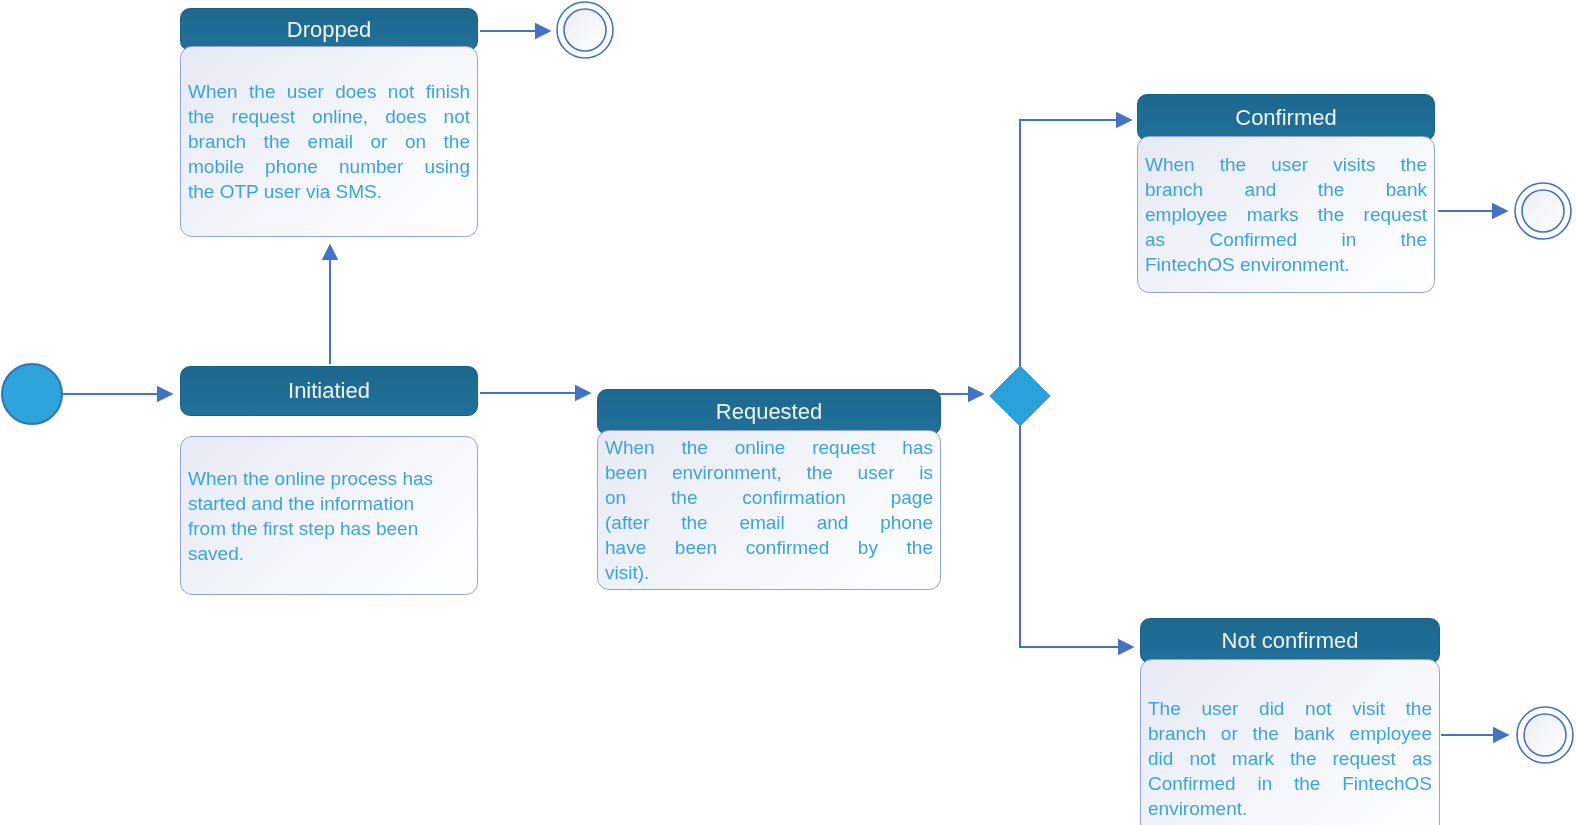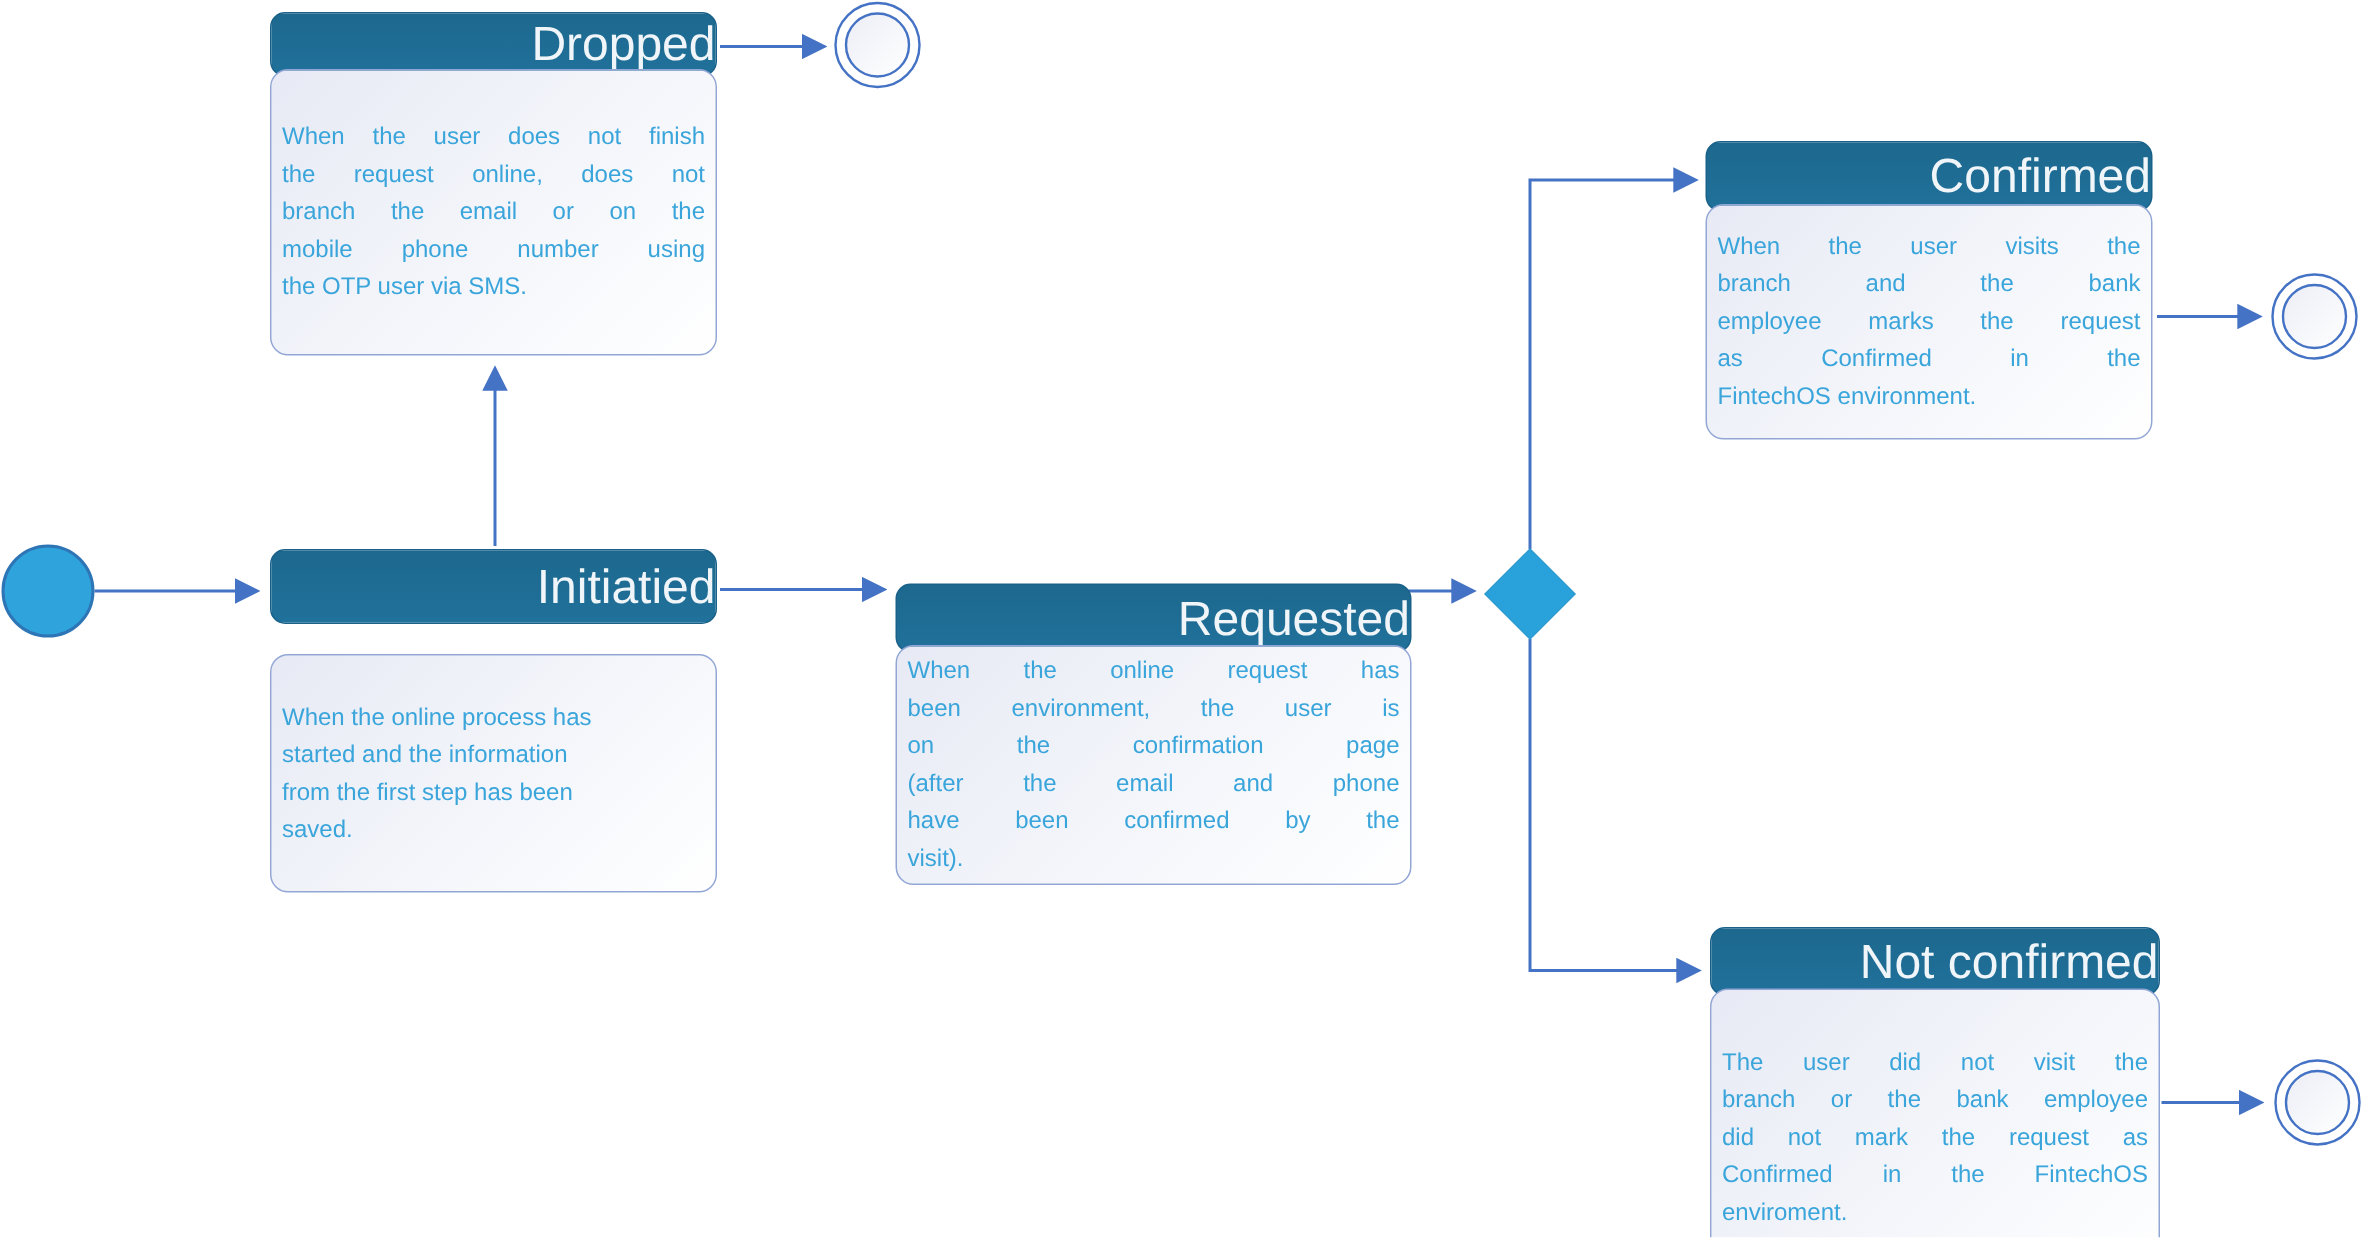--- a/index.html
+++ b/index.html
@@ -10,33 +10,33 @@
     font-family:"Liberation Sans", sans-serif;
     overflow:hidden;
   }
   #wires{position:absolute;left:0;top:0;width:1576px;height:825px;z-index:1;}
   .state{position:absolute;z-index:2;}
   .state-header{
     background:linear-gradient(180deg,#1d688e 0%,#20719b 100%);
     border:1px solid #1a6189;
     border-radius:10px;
     color:#eff5f8;
-    font-size:32px;
-    display:flex;align-items:center;justify-content:flex-end;
+    font-size:22px;
+    display:flex;align-items:center;justify-content:center;
     position:relative;z-index:1;
     box-sizing:border-box;
   }
   .state-body{
     position:relative;z-index:2;
     margin-top:-5px;
     border:1.5px solid #92a6d5;
     border-radius:12px;
     background:linear-gradient(135deg,#e7eaf4 0%,#f4f6fb 55%,#ffffff 100%);
     color:#3aa5db;
-    font-size:16px;
+    font-size:19px;
     line-height:25px;
     box-sizing:border-box;
     padding:2px 7px;
     display:flex;flex-direction:column;justify-content:center;
   }
   .state--gap .state-body{margin-top:20px;}
   .state-body .line{text-align:justify;text-align-last:justify;}
   .state-body .line:last-child{text-align-last:left;}
   .state--left .state-body .line{text-align:left;text-align-last:left;}
 </style>

